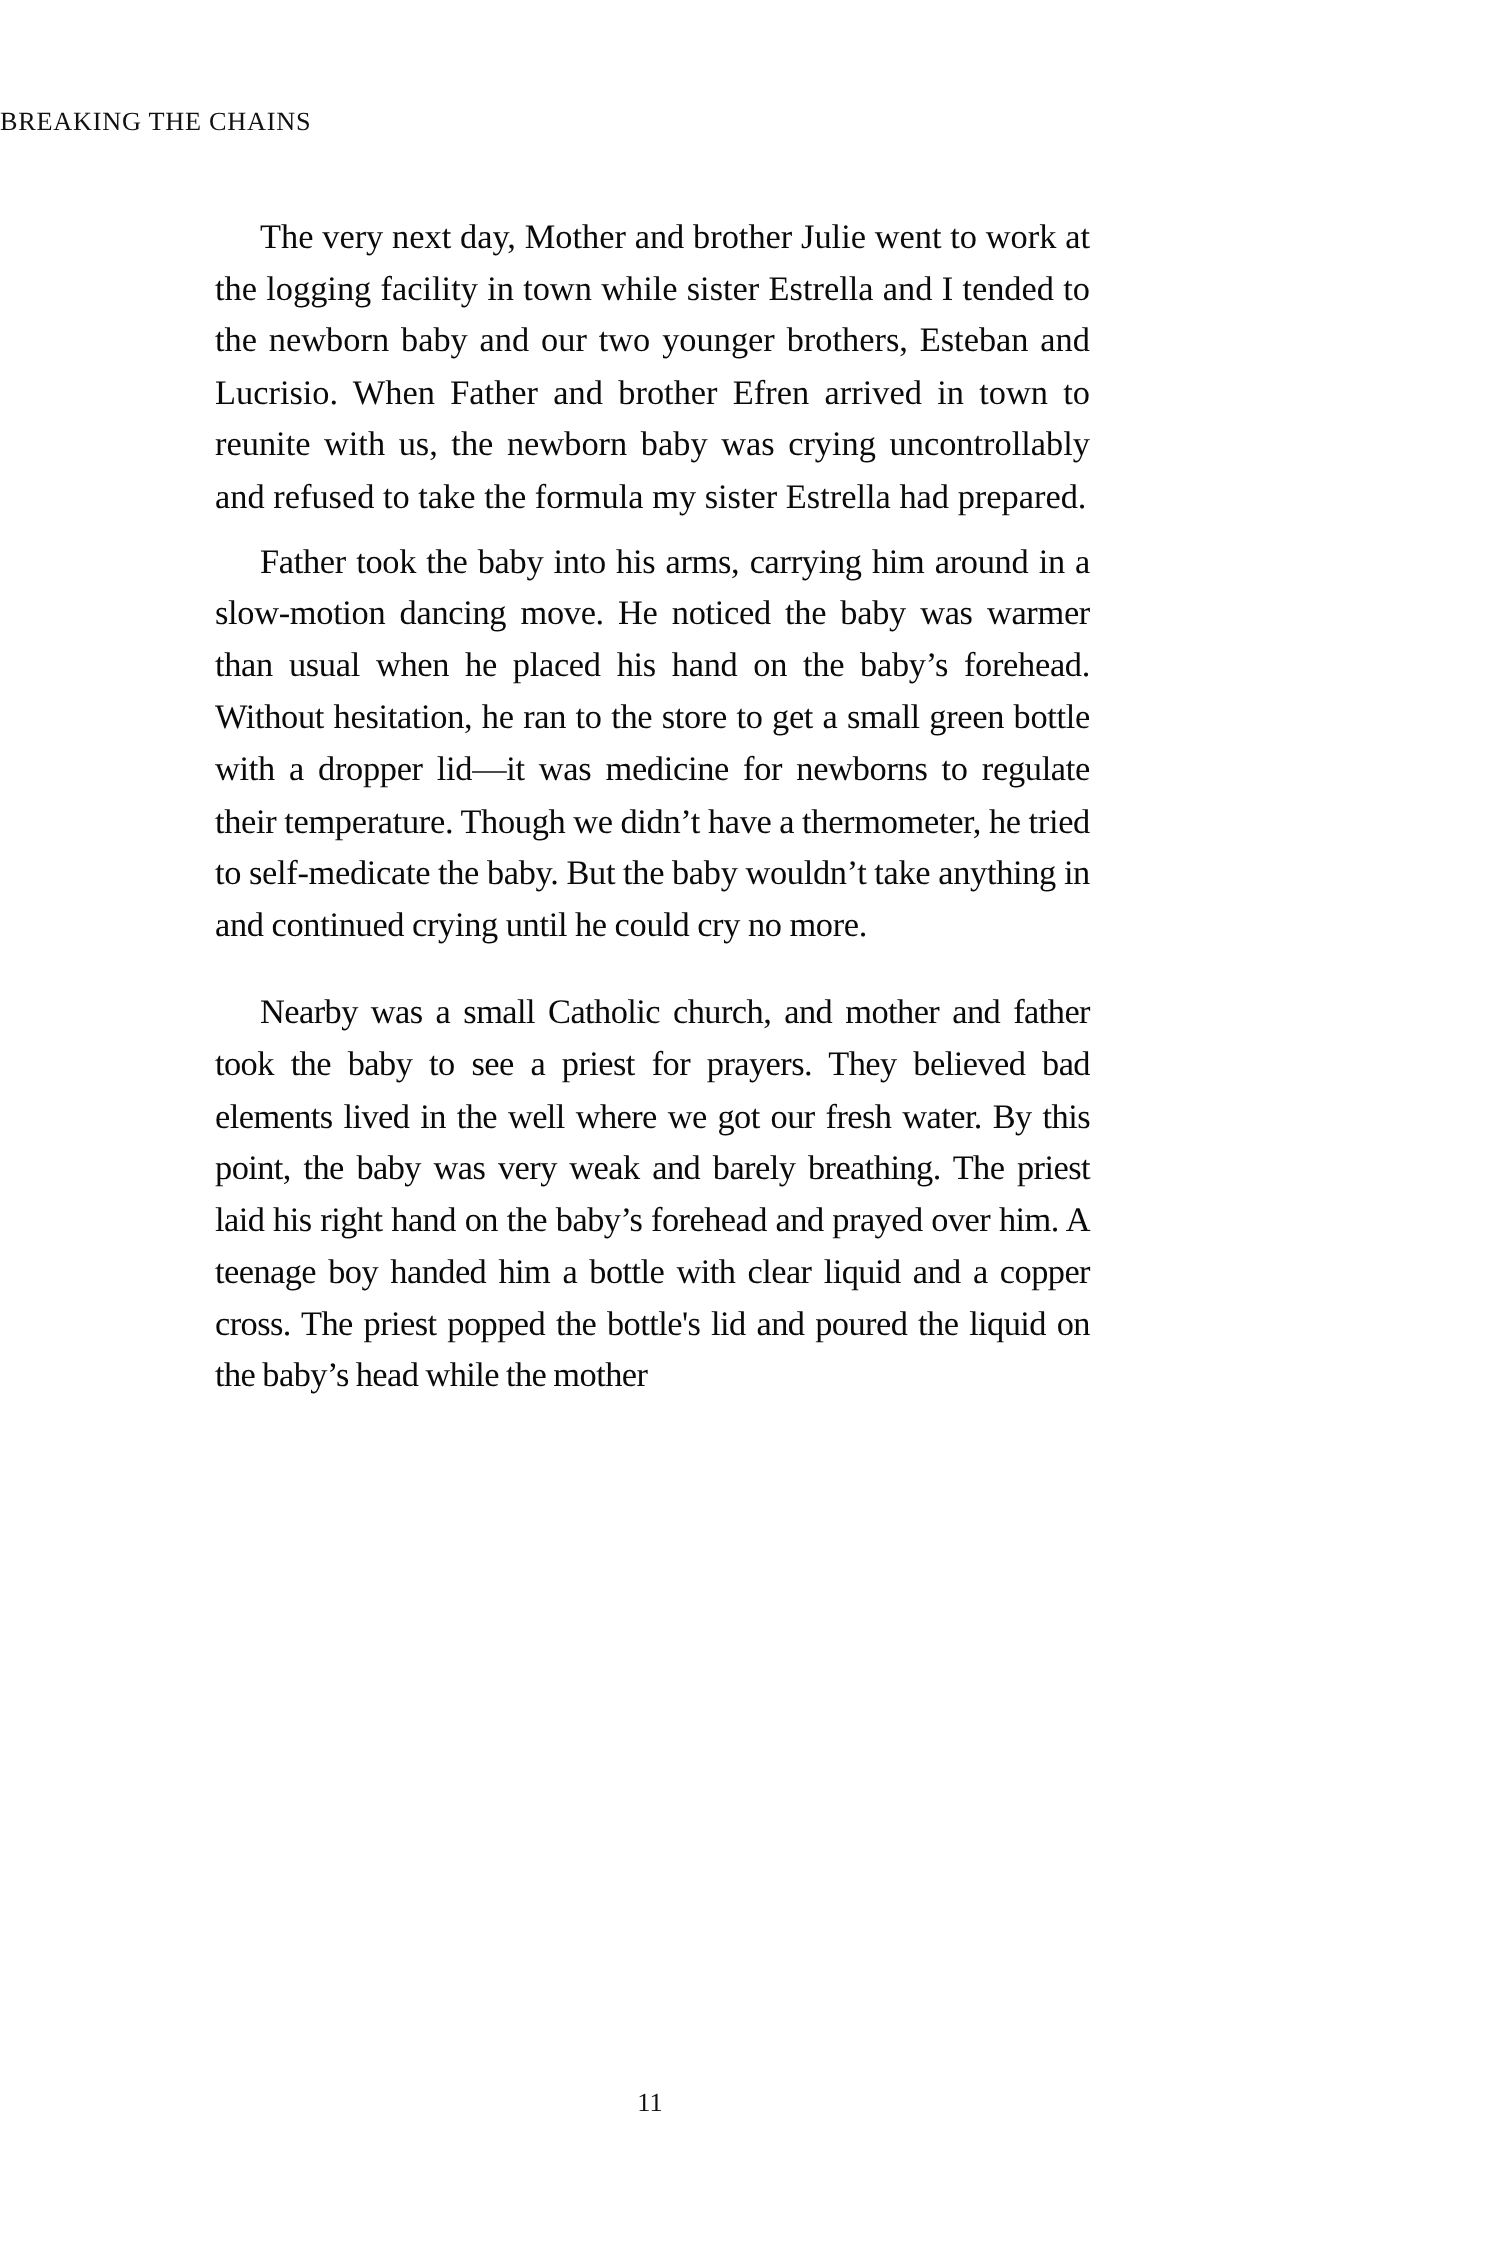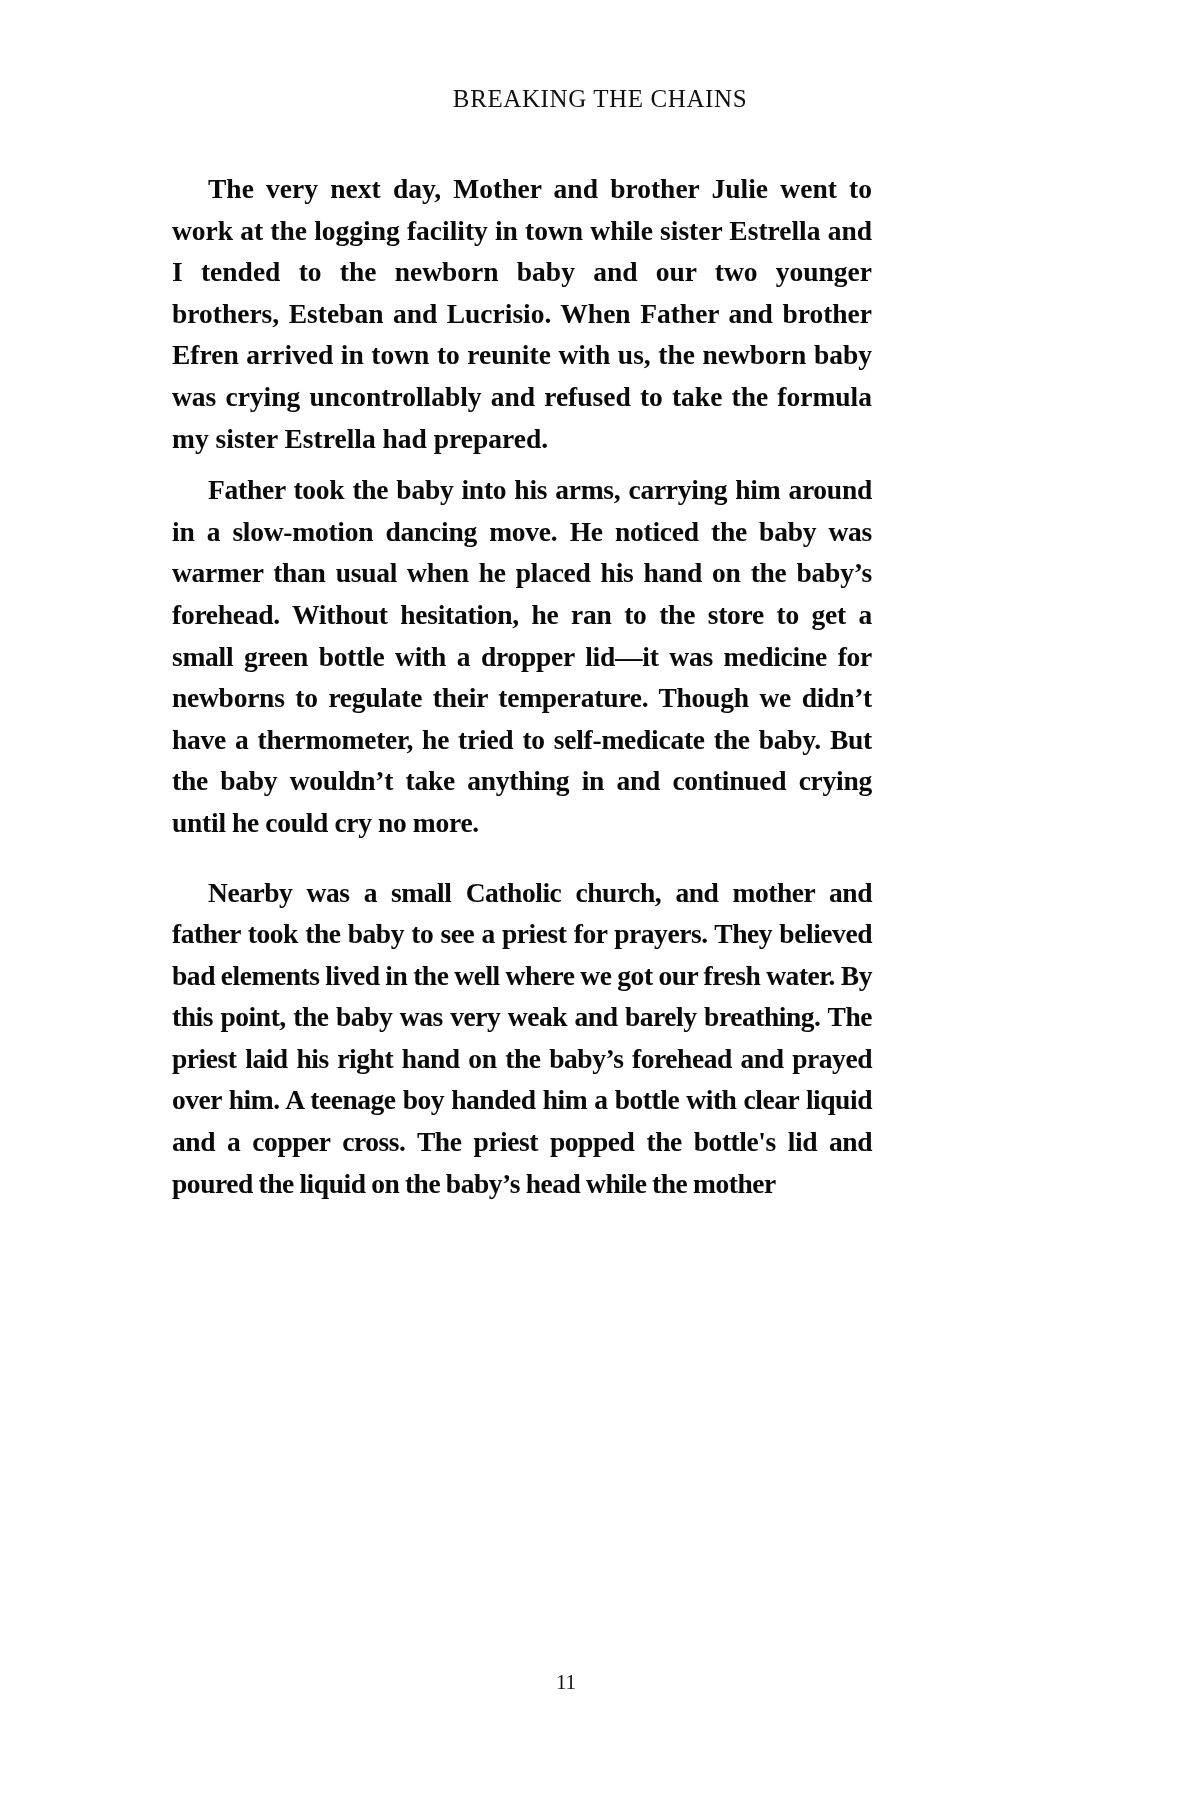--- a/index.html
+++ b/index.html
@@ -17,34 +17,32 @@
     font-family: "Liberation Serif", "DejaVu Serif", serif;
     color: #000000;
   }
 
   
   .running-header {
     position: absolute;
     top: 85px;
     left: 0;
     width: 1200px;
-    text-align: center;
-    font-size: 25px;
+    font-size: 21px;
     letter-spacing: 0.6px;
     color: #111111;
     font-weight: 400;
   }
 
   
   .textblock {
     position: absolute;
     left: 172px;
     top: 168px;
     width: 700px;
-    font-weight: bold;
   }
 
   .para {
     margin: 0 0 10px 0;
     font-size: 27.5px;
     line-height: 41.6px;
     text-align: justify;
     text-justify: inter-word;
     text-indent: 36px;
     color: #0a0a0a;
@@ -66,21 +64,20 @@
 
   
   .folio {
     position: absolute;
     top: 1670px;
     left: 0;
     width: 1040px;
     text-align: center;
     font-size: 21px;
     color: #111111;
-    padding-left: 46px;
   }
 </style>
 </head>
 <body>
 
 <div class="page">
 
   <div class="running-header">BREAKING THE CHAINS</div>
 
   <div class="textblock">

